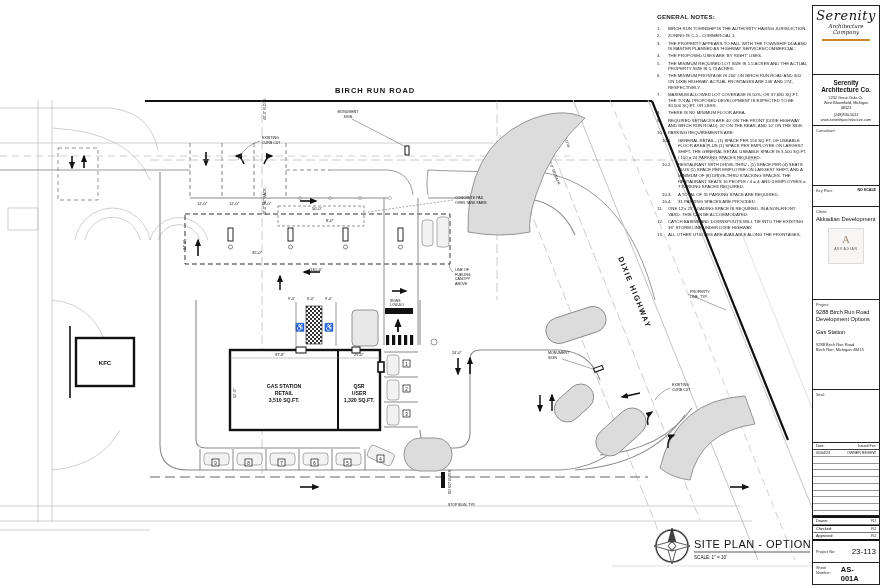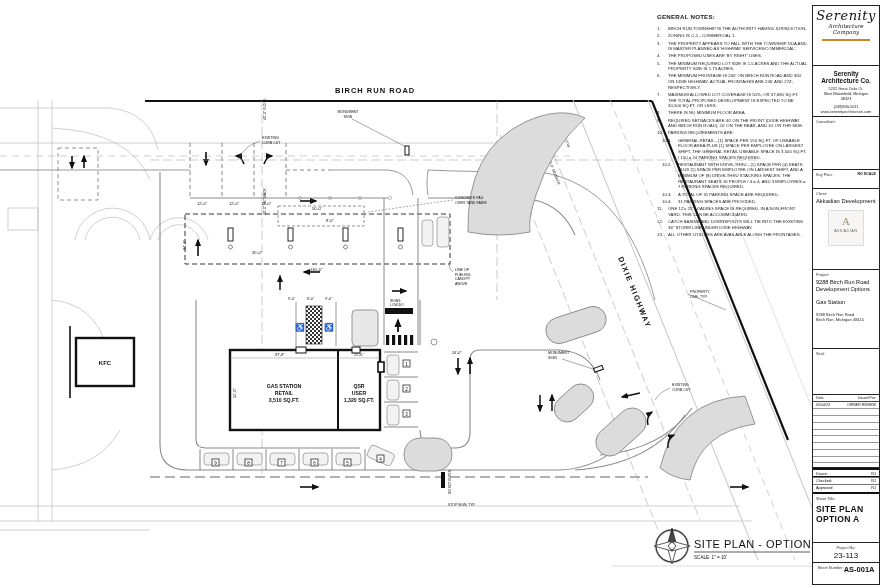--- a/index.html
+++ b/index.html
@@ -44,21 +44,21 @@
   .revs{height:72px;padding:0 !important;}
   .revs .rhead{display:flex;justify-content:space-between;font-size:3.6px;border-bottom:1px solid #444;padding:1px 3px;}
   .revs .rrow{display:flex;justify-content:space-between;font-size:3.6px;border-bottom:0.5px solid #999;padding:0.8px 3px;height:4.2px;}
   .revs .thick{border-bottom:2.5px solid #111;}
   .crew{padding:0 !important;}
   .crew .rrow{display:flex;justify-content:space-between;font-size:3.8px;border-bottom:0.5px solid #777;padding:1.2px 3px;}
   .crew{border-top:2.5px solid #111;}
   .crew{border-bottom:2.5px solid #111 !important;}
   .stitle{height:52px;}
   .stitle .big{font-size:8.6px;font-weight:bold;letter-spacing:.3px;line-height:1.25;margin-top:3px;}
-  .pno,.sno{height:17px;display:flex;justify-content:space-between;align-items:center;flex-direction:column;}
+  .pno,.sno{height:17px;display:flex;justify-content:space-between;align-items:center;}
   .pno .val{font-size:8px;}
   .sno{border-bottom:none !important;}
   .sno .val{font-size:7.5px;font-weight:bold;}
   .fineprint{padding:1px 3px;}
   .fp-lines{height:8px;background:repeating-linear-gradient(#fff 0 1.2px,#aaa 1.2px 1.9px);margin-top:1px;}
 </style>
 </head>
 <body>
 
 <div class="sheet">
@@ -560,27 +560,20 @@
     <div class="rrow">
       <span>Checked:</span>
       <span>RJ</span>
     </div>
     <div class="rrow" style="border-bottom:none">
       <span>Approved:</span>
       <span>RJ</span>
     </div>
   </div>
 
-  <div class="sec stitle">
-    <div class="lab">Sheet Title:</div>
-    <div class="big">
-      <div>SITE PLAN</div>
-      <div>OPTION A</div>
-    </div>
-  </div>
 
   <div class="sec pno">
     <span class="lab">Project No:</span>
     <span class="val">23-113</span>
   </div>
 
   <div class="sec sno">
     <div style="display:flex;justify-content:space-between;">
       <span class="lab">Sheet Number:</span>
       <span class="val">AS-001A</span>

